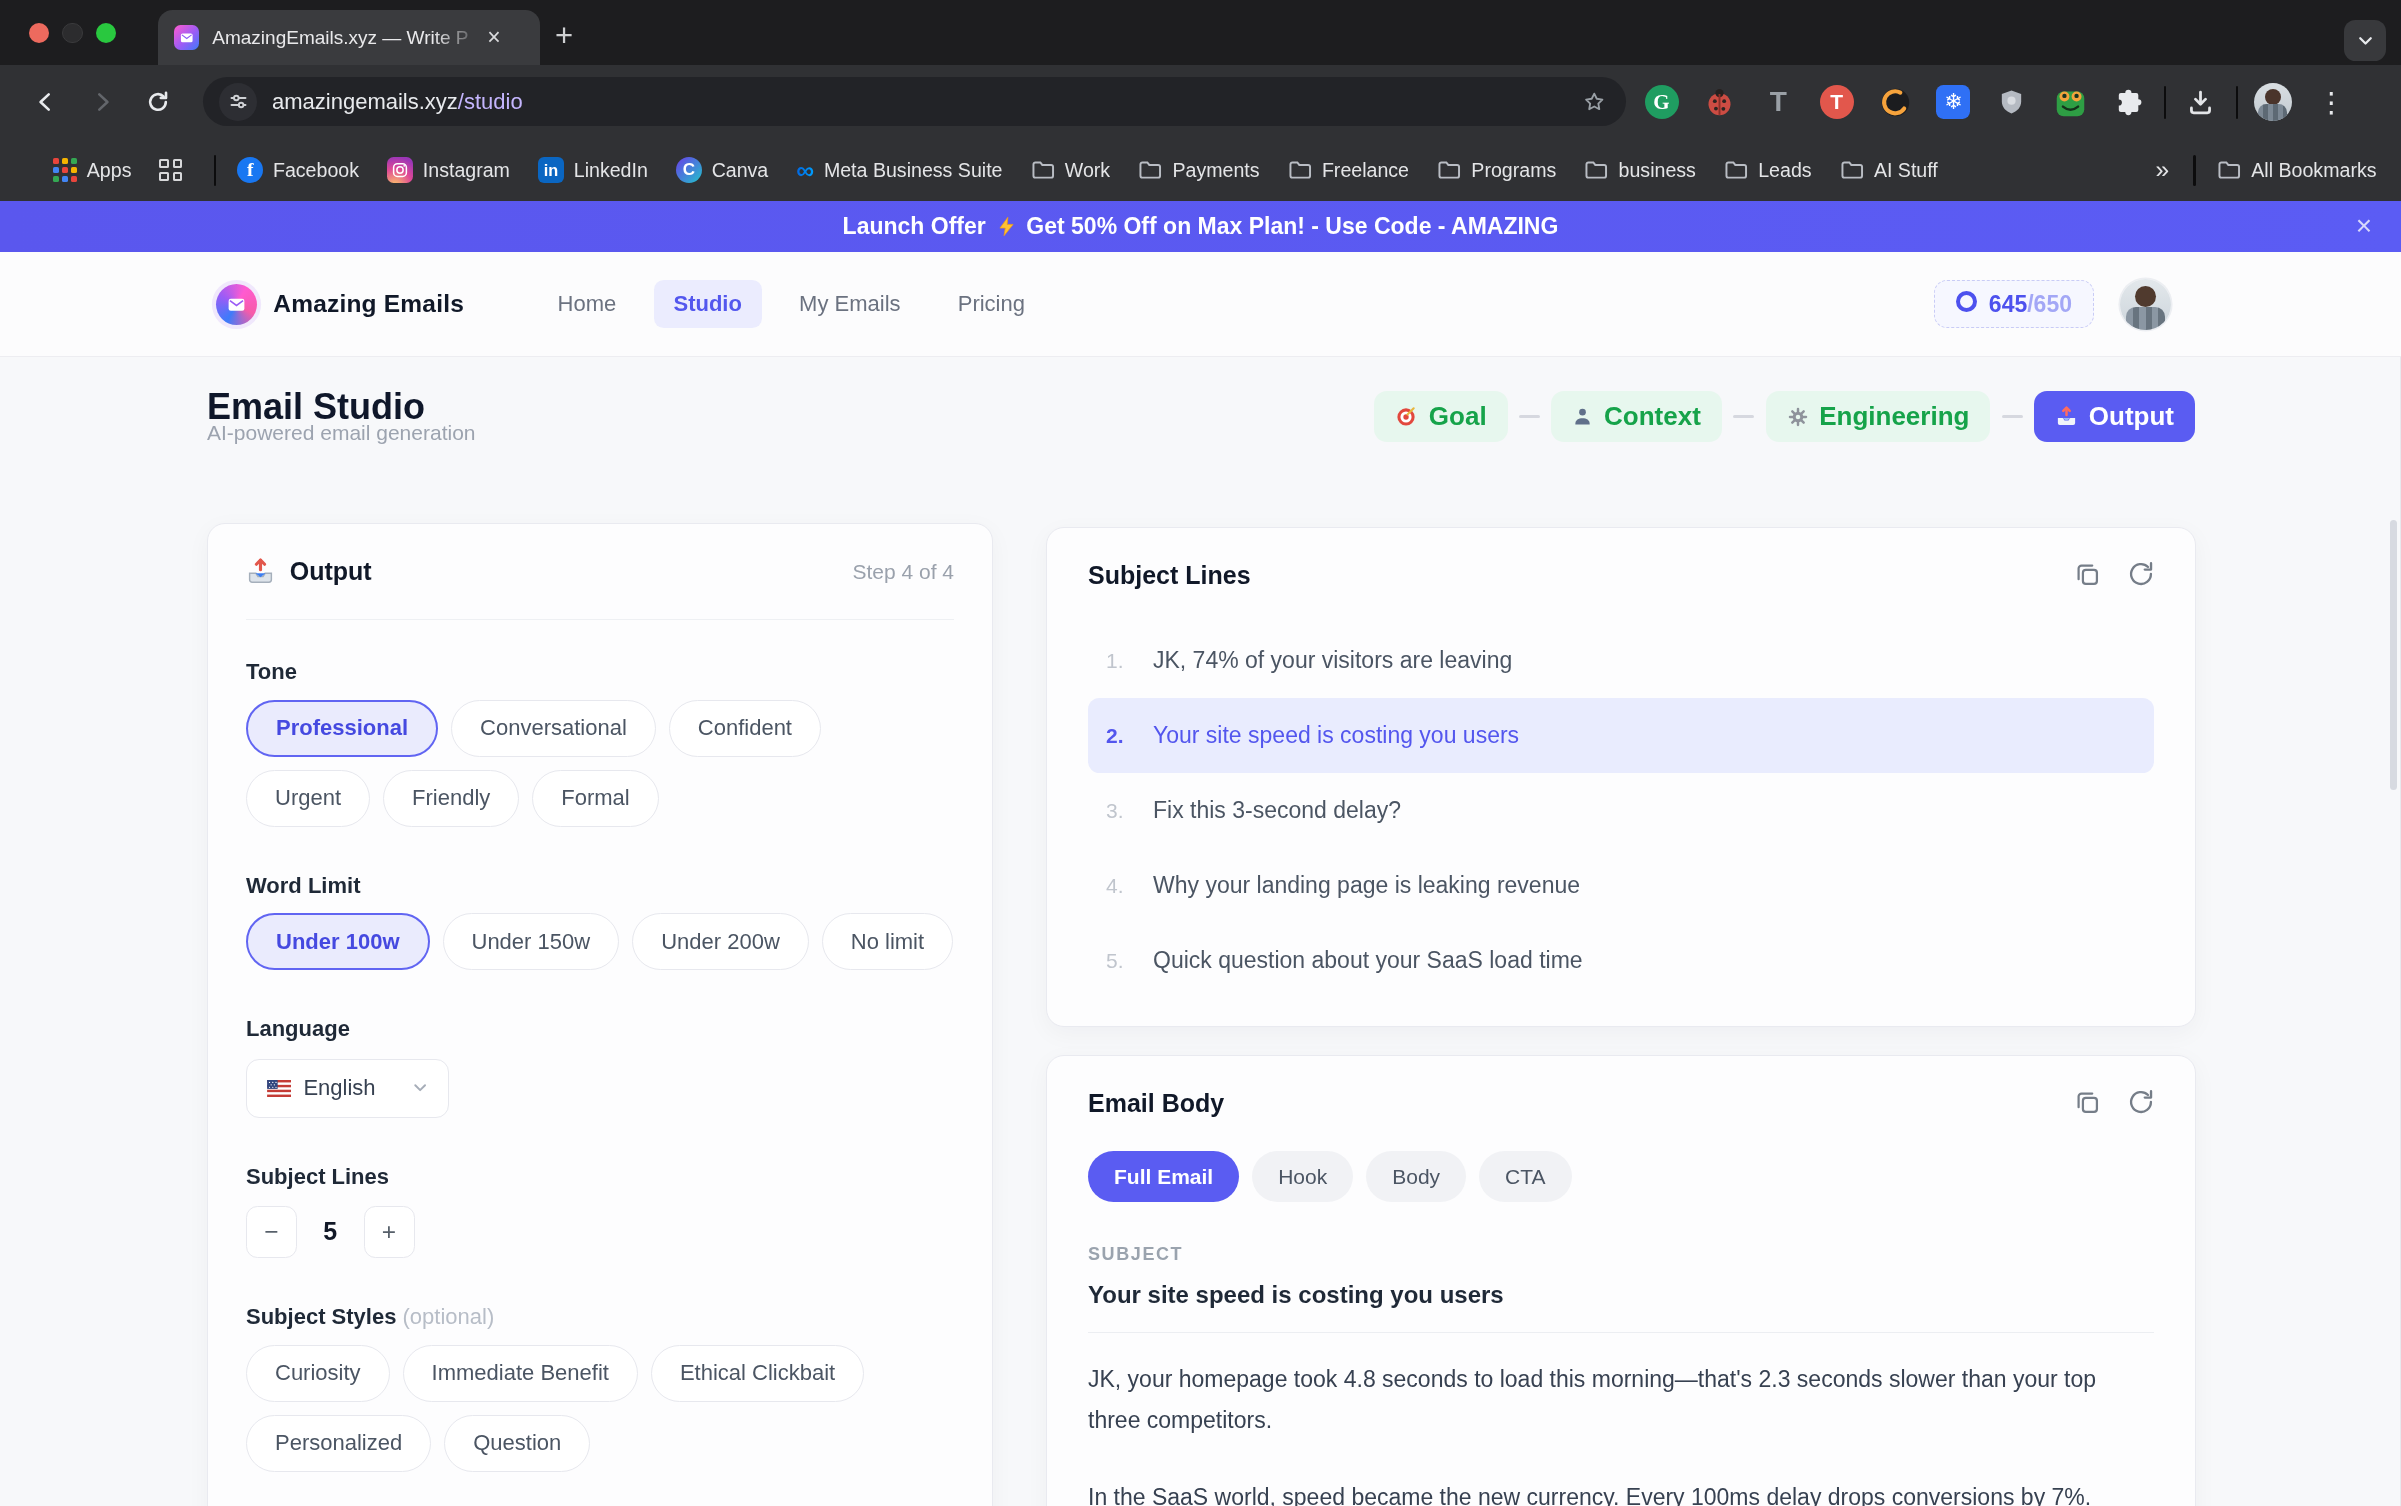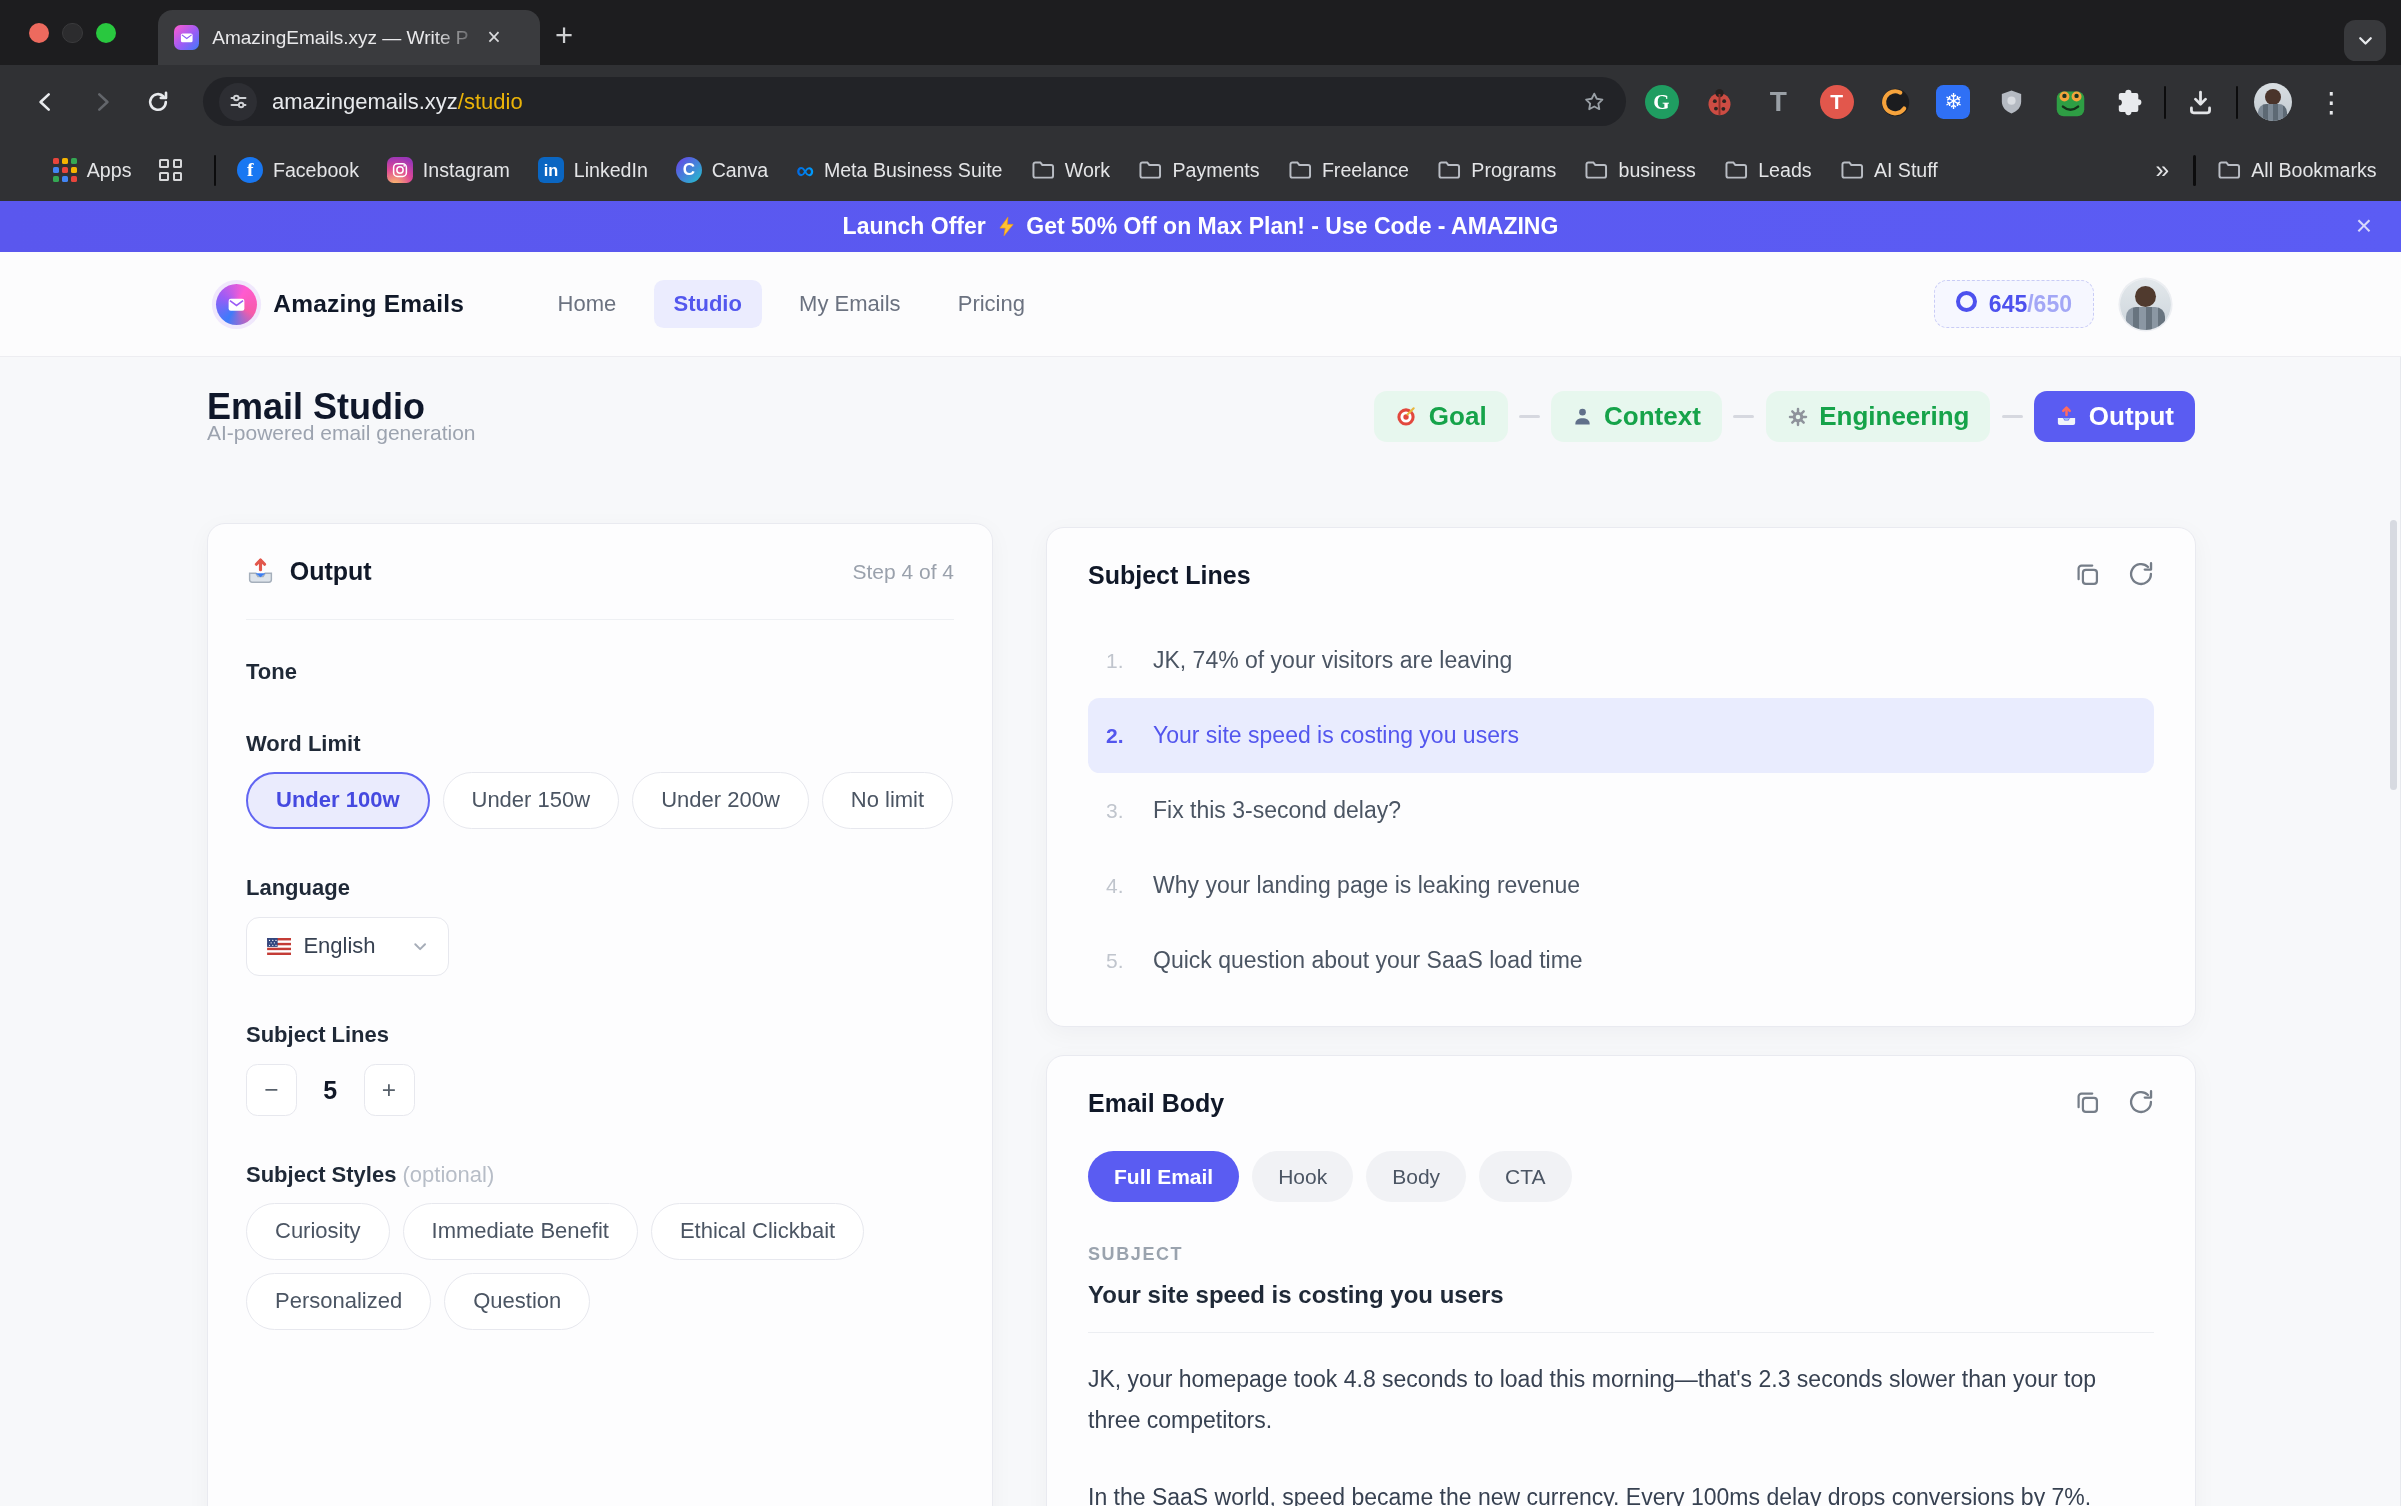--- a/index.html
+++ b/index.html
@@ -29,21 +29,21 @@
 
   
   .toolbar { position:absolute; left:0; top:65px; width:2401px; height:74px; background:#303134;
     display:flex; align-items:center; }
   .navbtn { width:46px; height:46px; display:flex; align-items:center; justify-content:center; flex:0 0 auto; }
   .omnibox { position:absolute; left:203px; top:12.3px; width:1423px; height:49px; background:#222327;
     border-radius:24.5px; display:flex; align-items:center; padding:0 16.3px; }
   .tune-wrap { width:38px; height:38px; border-radius:50%; display:flex; align-items:center; justify-content:center; background:#2d2e33; }
   .url { margin-left:14.7px; font-size:22px; }
   .url .domain { color:#e8eaed; }
-  .url .path { color:#eab308; }
+  .url .path { color:#c4b5fd; }
   .omni-star { position:absolute; right:13px; top:5.7px; width:38px; height:38px; display:flex; align-items:center; justify-content:center; }
   .extrow { position:absolute; left:1638px; top:0; height:74px; display:flex; align-items:center; gap:11.4px; }
   .ext { width:47px; height:47px; display:flex; align-items:center; justify-content:center; flex:0 0 auto; }
   .chip { width:34px; height:34px; border-radius:50%; display:flex; align-items:center; justify-content:center;
     color:#fff; font-weight:bold; font-size:21px; }
   .sq { width:34px; height:34px; border-radius:7.4px; display:flex; align-items:center; justify-content:center;
     color:#fff; font-size:22px; }
   .tb-sep { width:2.5px; height:33px; background:#0c0c0d; border-radius:1.6px; }
   .tb-avatar { width:38px; height:38px; border-radius:50%; overflow:hidden;
     background:linear-gradient(180deg,#d9dee2,#c2cad0); position:relative; }
@@ -491,20 +491,28 @@
             <line x1="12" y1="2.6" x2="12" y2="10.5" stroke="#e2574c" stroke-width="2.6" stroke-linecap="round"></line>
             <polyline points="8.6 6 12 2.6 15.4 6" fill="none" stroke="#e2574c" stroke-width="2.6" stroke-linecap="round" stroke-linejoin="round"></polyline>
             <path d="M3 13.5h5.2l1.7 2.7h4.2l1.7-2.7H21v5.4a2 2 0 0 1-2 2H5a2 2 0 0 1-2-2z" fill="#dde3ea" stroke="#a5afbb" stroke-width="1.2"></path>
             <path d="M7.8 13.5l4.2 3.2 4.2-3.2z" fill="#3b7df0"></path>
           </svg>
         <span class="panel-head-title">Output</span>
         <span class="panel-step">Step 4 of 4</span>
       </div>
 
       <div class="sec-label" style="margin-top:39px">Tone</div>
+      <div class="pillrow">
+        <span class="pill sel">Professional</span>
+        <span class="pill">Conversational</span>
+        <span class="pill">Confident</span>
+        <span class="pill">Urgent</span>
+        <span class="pill">Friendly</span>
+        <span class="pill">Formal</span>
+      </div>
 
       <div class="sec-label mt1">Word Limit</div>
       <div class="pillrow">
         <span class="pill sel">Under 100w</span>
         <span class="pill">Under 150w</span>
         <span class="pill">Under 200w</span>
         <span class="pill">No limit</span>
       </div>
 
       <div class="sec-label mt1">Language</div>

